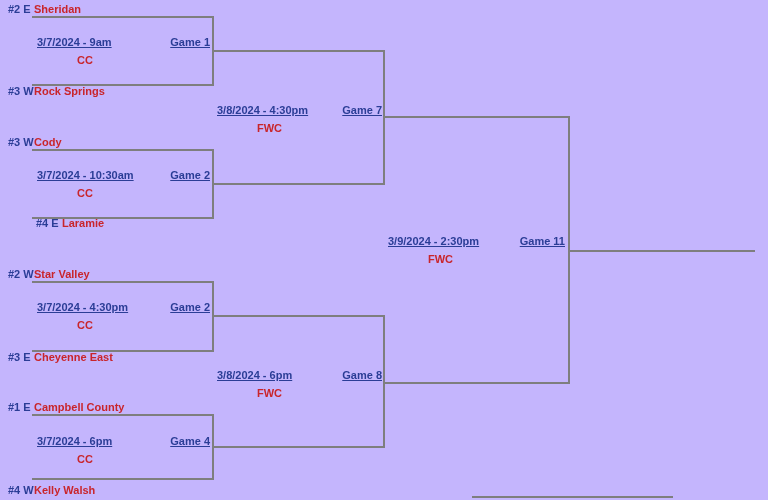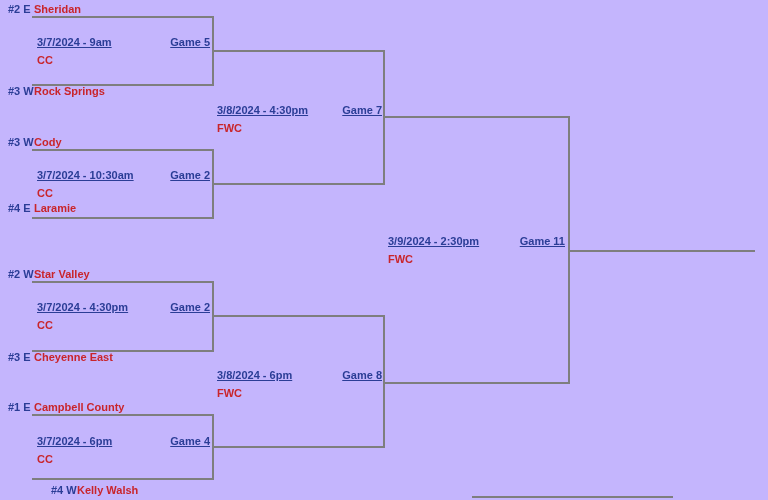--- a/index.html
+++ b/index.html
@@ -49,20 +49,21 @@
     line-height: 13px;
     color: var(--blue);
     white-space: nowrap;
     text-decoration: underline;
   }
   .gloc {
     margin-top: 5px;
     height: 13px;
     line-height: 13px;
     color: var(--red);
+    margin-left: 40px;
   }
 </style>
 </head>
 <body>
 
 <div class="bracket">
 
   <div class="rbox" style="top:16px;  height:70px;"></div>
   <div class="rbox" style="top:149px; height:70px;"></div>
   <div class="rbox" style="top:281px; height:71px;"></div>
@@ -85,40 +86,40 @@
 
   <div class="team" style="top:3px;">
     <span class="seed">#2 E</span><span class="tname">Sheridan</span>
   </div>
   <div class="team" style="top:85px;">
     <span class="seed">#3 W</span><span class="tname">Rock Springs</span>
   </div>
   <div class="team" style="top:136px;">
     <span class="seed">#3 W</span><span class="tname">Cody</span>
   </div>
-  <div class="team" style="top:202px;">
+  <div class="team" style="top:217px;margin-left:28px;">
     <span class="seed">#4 E</span><span class="tname">Laramie</span>
   </div>
   <div class="team" style="top:268px;">
     <span class="seed">#2 W</span><span class="tname">Star Valley</span>
   </div>
   <div class="team" style="top:351px;">
     <span class="seed">#3 E</span><span class="tname">Cheyenne East</span>
   </div>
   <div class="team" style="top:401px;">
     <span class="seed">#1 E</span><span class="tname">Campbell County</span>
   </div>
-  <div class="team" style="top:484px;margin-left:43px;">
+  <div class="team" style="top:484px;">
     <span class="seed">#4 W</span><span class="tname">Kelly Walsh</span>
   </div>
 
   <div class="ginfo" style="left:37px; top:36px; width:173px;">
     <div class="grow">
       <span>3/7/2024 - 9am</span>
-      <span>Game 5</span>
+      <span>Game 1</span>
     </div>
     <div class="gloc">CC</div>
   </div>
   <div class="ginfo" style="left:37px; top:169px; width:173px;">
     <div class="grow">
       <span>3/7/2024 - 10:30am</span>
       <span>Game 2</span>
     </div>
     <div class="gloc">CC</div>
   </div>

